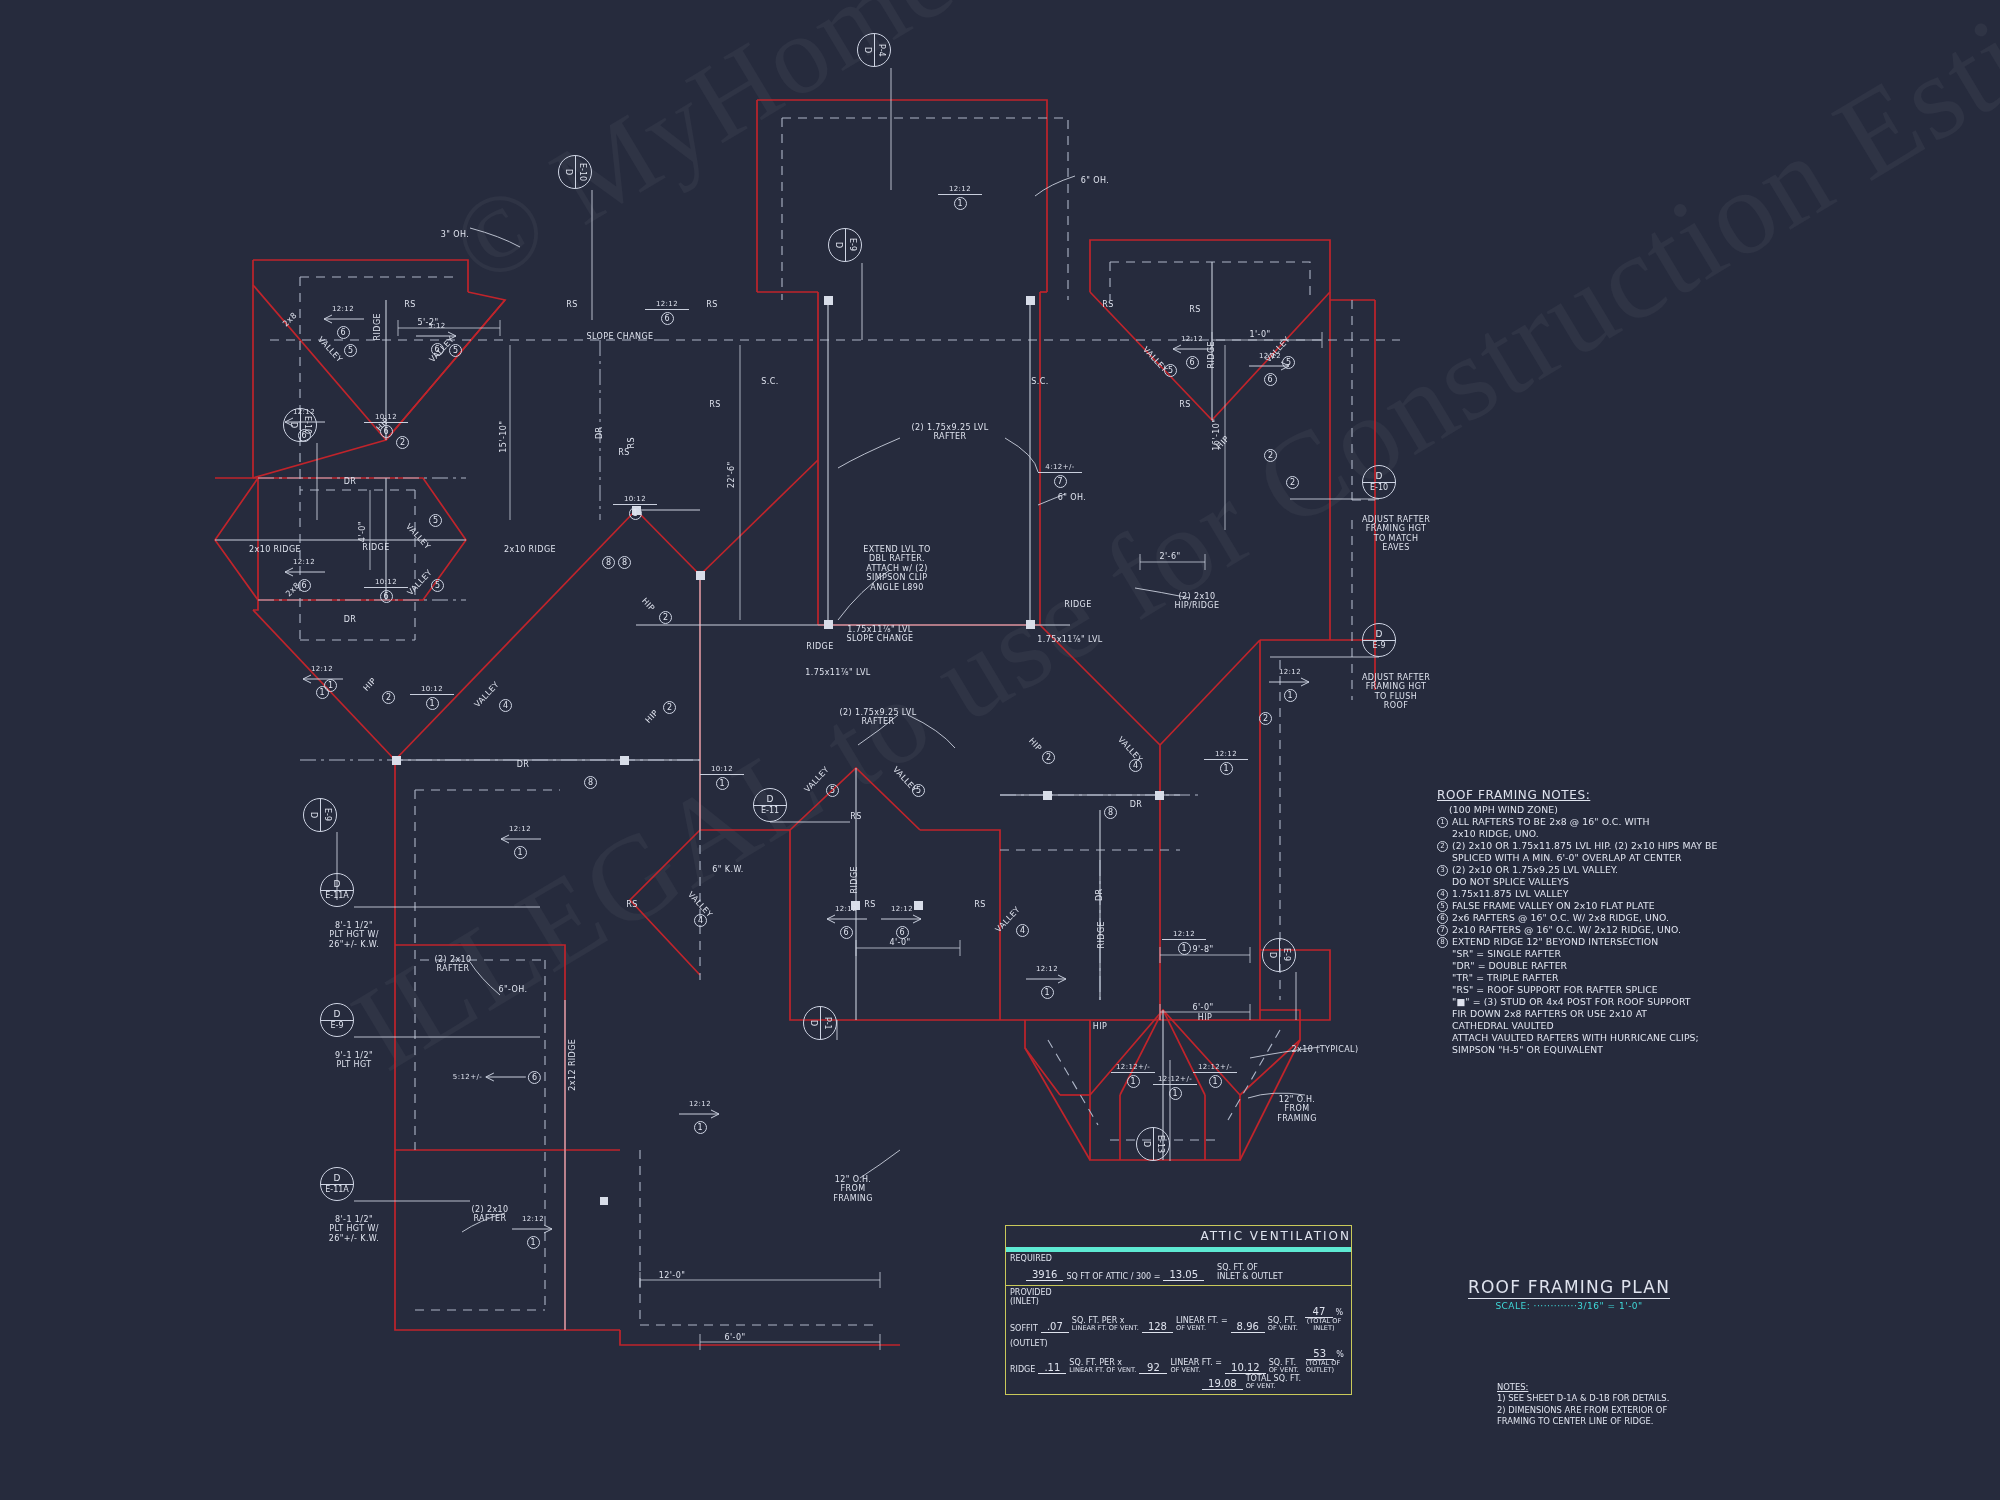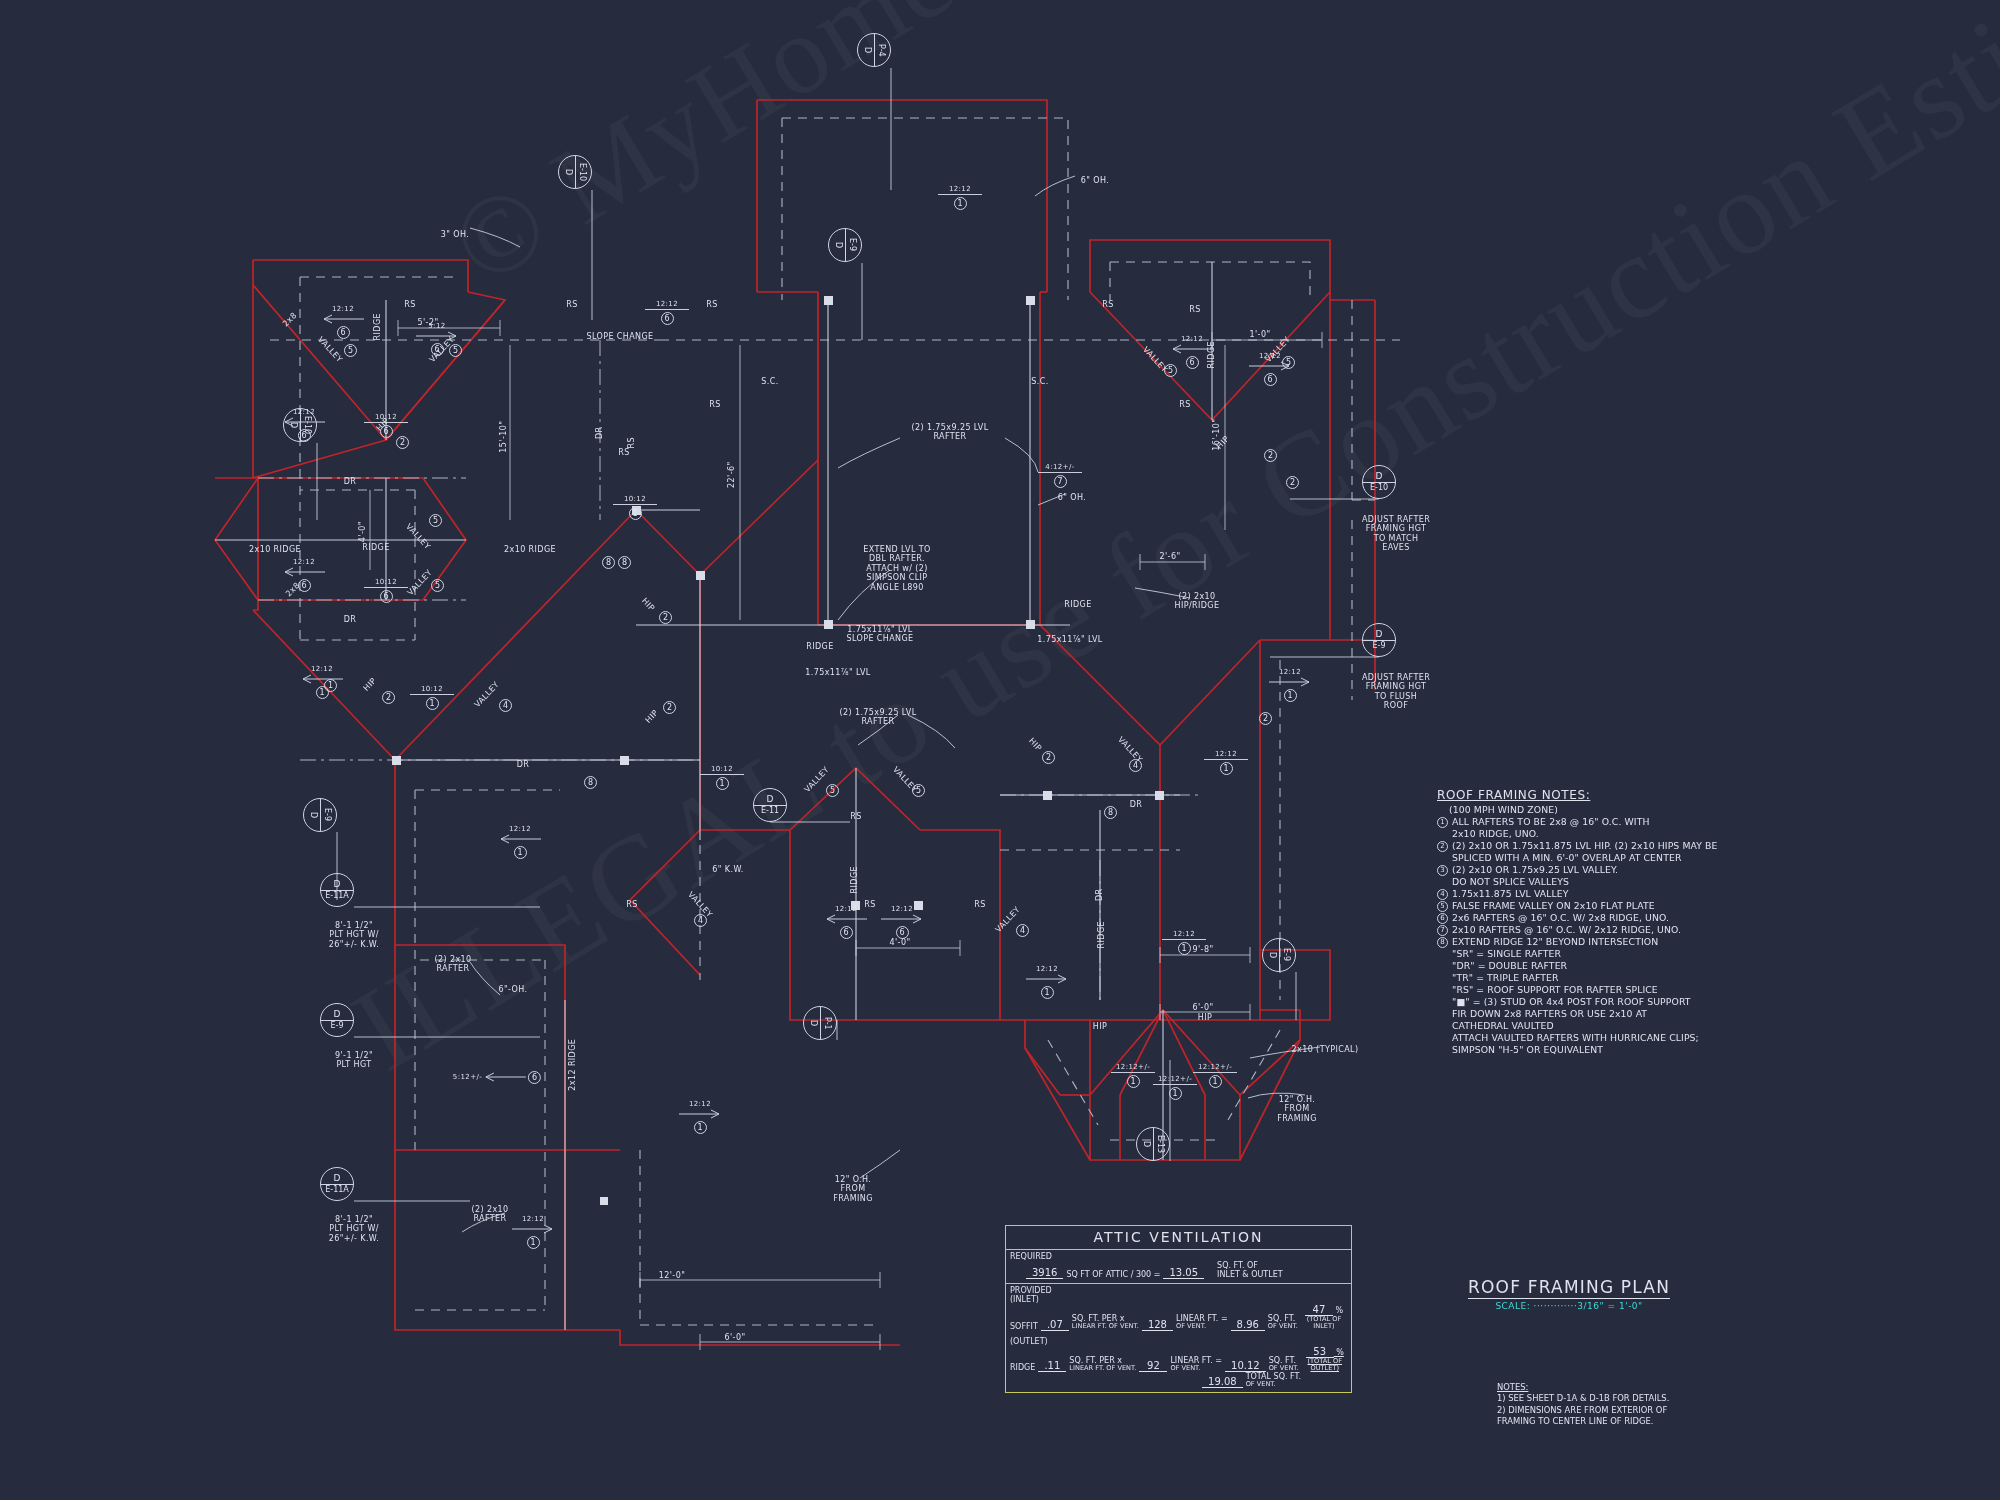--- a/index.html
+++ b/index.html
@@ -114,23 +114,23 @@
   #vent {
     position: absolute;
     left: 1005px; top: 1225px;
     width: 347px;
     border: 1px solid #c9c95a;
     color: #dfe3ee;
     font-size: 8px;
     background: transparent;
   }
   #vent .vhead {
-    border-bottom: 1px solid #5eead4;
-    text-align: center;
-    font-size: 14px;
+    border-bottom: 5px solid #5eead4;
+    text-align: right;
+    font-size: 12px;
     letter-spacing: 2px;
     padding: 3px 0 4px;
   }
   #vent .vreq { border-bottom: 1px solid #c9c95a; padding: 2px 4px 4px; }
   #vent .vprov { padding: 2px 4px 4px; }
   .u { border-bottom: 1px solid #dfe3ee; padding: 0 6px; display:inline-block; min-width:28px; text-align:center; font-size:10px;}
   .row { display:flex; align-items:flex-end; gap:3px; }
   .tiny { font-size: 6.6px; line-height:1.1; }
   .col { display:flex; flex-direction:column; }
 
@@ -928,21 +928,21 @@
         <span class="u">92</span>
         <span class="col">
           <span>LINEAR FT. =</span>
           <span class="tiny">OF VENT.</span>
         </span>
         <span class="u">10.12</span>
         <span class="col">
           <span>SQ. FT.</span>
           <span class="tiny">OF VENT.</span>
         </span>
-        <span class="col" style="margin-left:4px;align-items:center;text-decoration:underline;">
+        <span class="col" style="margin-left:4px;align-items:flex-start;">
           <span><span class="u">53</span> %</span>
           <span class="tiny">(TOTAL OF</span>
           <span class="tiny">OUTLET)</span>
         </span>
       </div>
 
       <div class="row" style="justify-content:flex-end;padding-right:46px;">
         <span class="u">19.08</span>
         <span class="col">
           <span>TOTAL  SQ. FT.</span>

